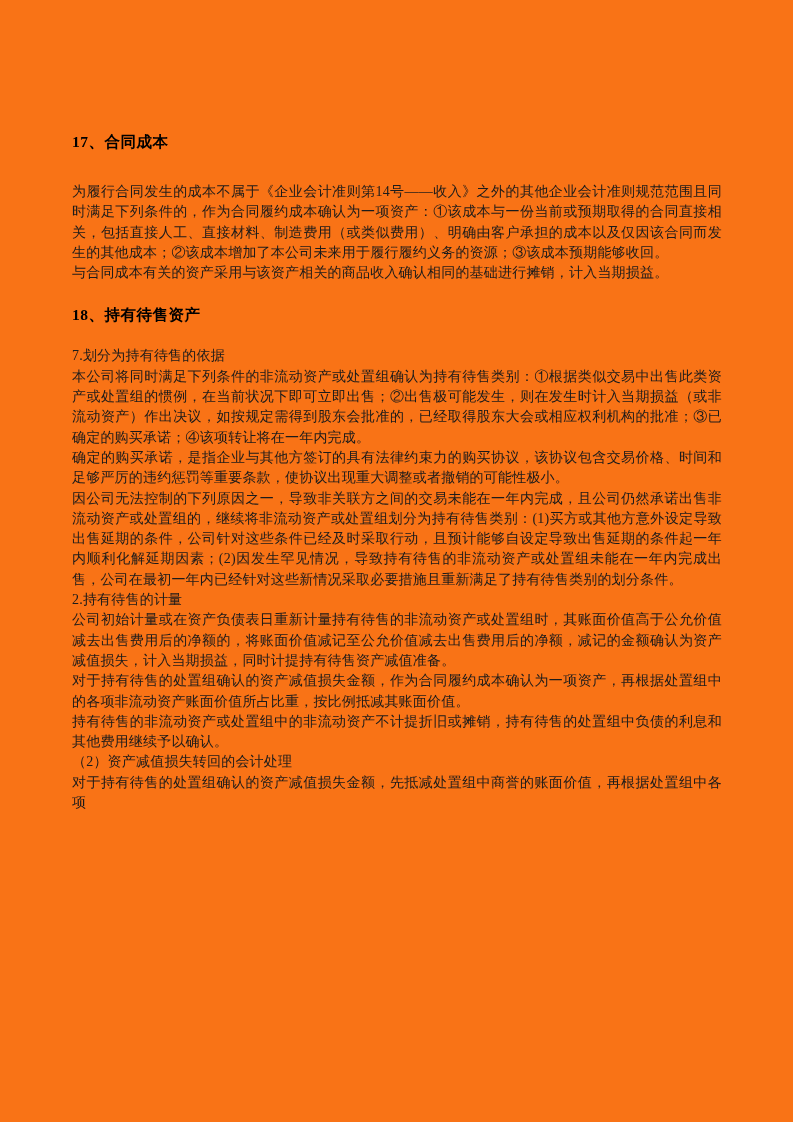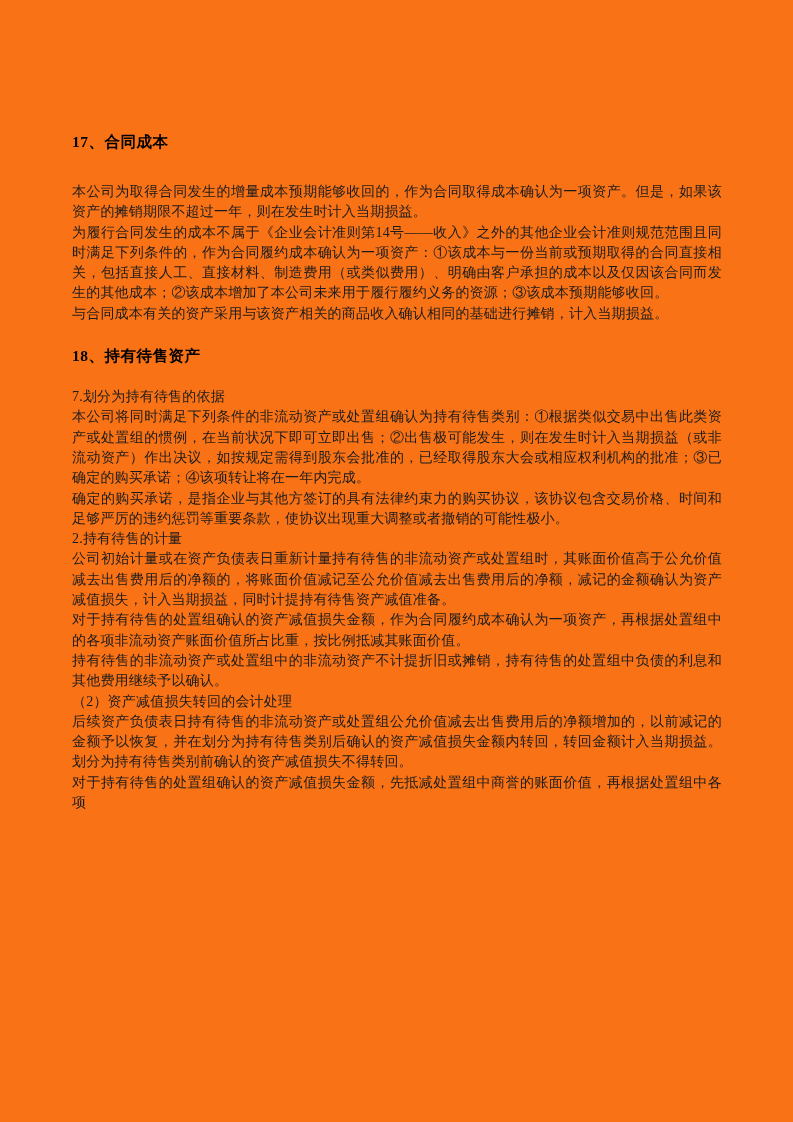--- a/index.html
+++ b/index.html
@@ -45,31 +45,30 @@
   }
 </style>
 </head>
 <body>
 
 <div class="page">
   <div class="content">
 
     <h2 class="heading">17、合同成本</h2>
 
-    <p class="para">本公司为取得合同发生的增量成本预期能够收回的，作为合同取得成本确认为一项资产。但是，如果该资产的摊销期限不超过一年，则在发生时计入当期损益。</p>
     <p class="para">为履行合同发生的成本不属于《企业会计准则第14号——收入》之外的其他企业会计准则规范范围且同时满足下列条件的，作为合同履约成本确认为一项资产：①该成本与一份当前或预期取得的合同直接相关，包括直接人工、直接材料、制造费用（或类似费用）、明确由客户承担的成本以及仅因该合同而发生的其他成本；②该成本增加了本公司未来用于履行履约义务的资源；③该成本预期能够收回。</p>
     <p class="para">与合同成本有关的资产采用与该资产相关的商品收入确认相同的基础进行摊销，计入当期损益。</p>
 
     <h2 class="heading second">18、持有待售资产</h2>
 
     <p class="para">7.划分为持有待售的依据</p>
     <p class="para">本公司将同时满足下列条件的非流动资产或处置组确认为持有待售类别：①根据类似交易中出售此类资产或处置组的惯例，在当前状况下即可立即出售；②出售极可能发生，则在发生时计入当期损益（或非流动资产）作出决议，如按规定需得到股东会批准的，已经取得股东大会或相应权利机构的批准；③已确定的购买承诺；④该项转让将在一年内完成。</p>
     <p class="para">确定的购买承诺，是指企业与其他方签订的具有法律约束力的购买协议，该协议包含交易价格、时间和足够严厉的违约惩罚等重要条款，使协议出现重大调整或者撤销的可能性极小。</p>
+    <p class="para">因公司无法控制的下列原因之一，导致非关联方之间的交易未能在一年内完成，且公司仍然承诺出售非流动资产或处置组的，继续将非流动资产或处置组划分为持有待售类别：(1)买方或其他方意外设定导致出售延期的条件，公司针对这些条件已经及时采取行动，且预计能够自设定导致出售延期的条件起一年内顺利化解延期因素；(2)因发生罕见情况，导致持有待售的非流动资产或处置组未能在一年内完成出售，公司在最初一年内已经针对这些新情况采取必要措施且重新满足了持有待售类别的划分条件。</p>
     <p class="para">2.持有待售的计量</p>
     <p class="para">公司初始计量或在资产负债表日重新计量持有待售的非流动资产或处置组时，其账面价值高于公允价值减去出售费用后的净额的，将账面价值减记至公允价值减去出售费用后的净额，减记的金额确认为资产减值损失，计入当期损益，同时计提持有待售资产减值准备。</p>
     <p class="para">对于持有待售的处置组确认的资产减值损失金额，作为合同履约成本确认为一项资产，再根据处置组中的各项非流动资产账面价值所占比重，按比例抵减其账面价值。</p>
     <p class="para">持有待售的非流动资产或处置组中的非流动资产不计提折旧或摊销，持有待售的处置组中负债的利息和其他费用继续予以确认。</p>
     <p class="para">（2）资产减值损失转回的会计处理</p>
-    <p class="para">后续资产负债表日持有待售的非流动资产或处置组公允价值减去出售费用后的净额增加的，以前减记的金额予以恢复，并在划分为持有待售类别后确认的资产减值损失金额内转回，转回金额计入当期损益。划分为持有待售类别前确认的资产减值损失不得转回。</p>
     <p class="para">对于持有待售的处置组确认的资产减值损失金额，先抵减处置组中商誉的账面价值，再根据处置组中各项</p>
 
   </div>
 </div>
 
 </body></html>

